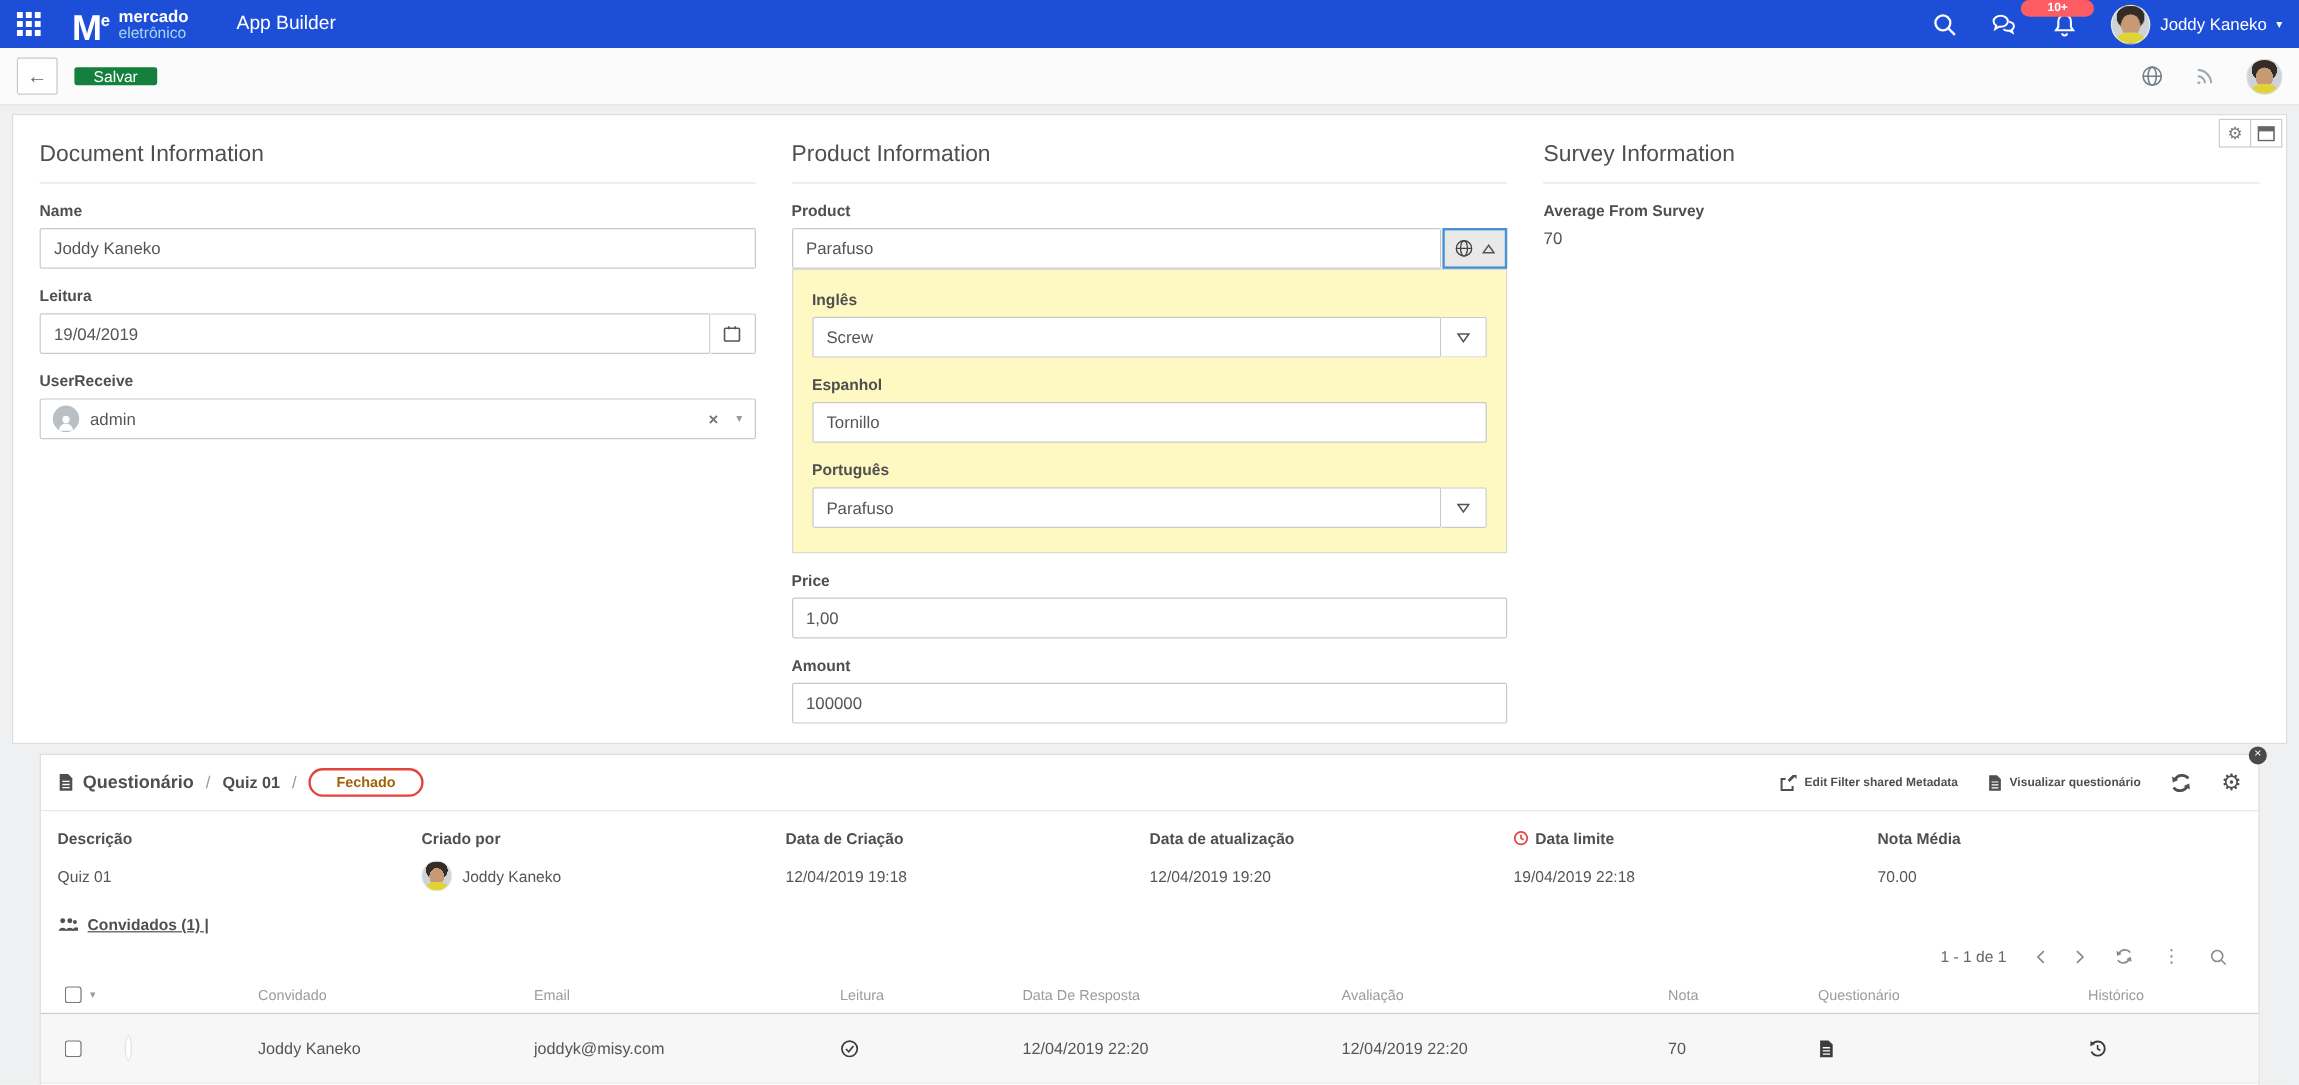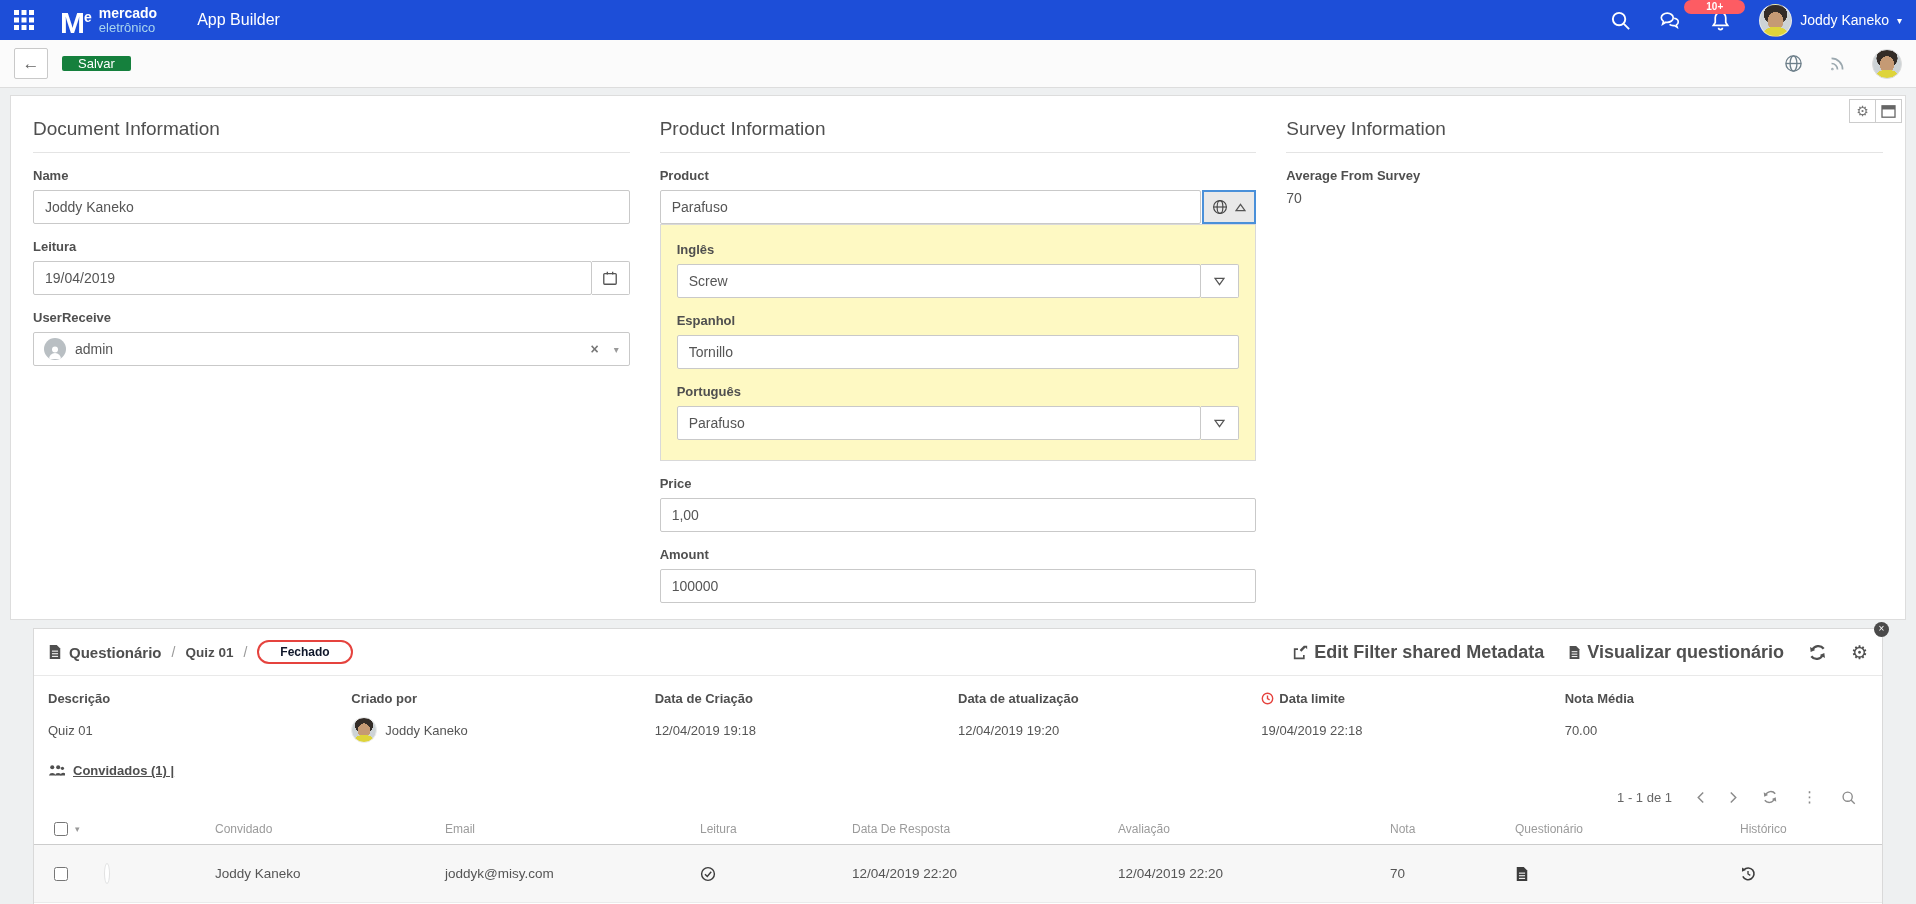--- a/index.html
+++ b/index.html
@@ -62,23 +62,23 @@
   .select-x { font-size:14px; font-weight:bold; color:#777; cursor:pointer; }
   .sub-panel { border:1px solid #d9d9d9; background:#fef9c3; padding:2px 16px 20px; margin-top:0px; }
   .survey-value { font-size:14px; color:#555; margin-top:2px; }
   
   .panel { position:relative; margin:8px 33px 0; background:#fff; border:1px solid #d9d9d9; }
   .panel-close { position:absolute; top:-7px; right:-7px; width:15px; height:15px; border-radius:50%; background:#4a4a4a; color:#fff; font-size:10px; line-height:14px; text-align:center; cursor:pointer; }
   .panel-header { display:flex; align-items:center; padding:11px 14px; border-bottom:1px solid #e9e9e9; }
   .crumb-root { font-size:15px; font-weight:bold; color:#4f4f4f; margin-left:7px; }
   .crumb-sep { margin:0 10px; color:#999; font-size:14px; }
   .crumb-item { font-size:13.5px; font-weight:bold; color:#4f4f4f; }
-  .badge-fechado { border:2px solid #e5433e; color:#0f172a; border-radius:13px; padding:3px 21px; font-size:12px; font-weight:bold; }
+  .badge-fechado { border:2px solid #e5433e; color:#a16207; border-radius:13px; padding:3px 21px; font-size:12px; font-weight:bold; }
   .header-actions { margin-left:auto; display:flex; align-items:center; gap:24px; }
-  .action-link { display:flex; align-items:center; gap:6px; font-size:18px; font-weight:bold; color:#4f4f4f; cursor:pointer; }
+  .action-link { display:flex; align-items:center; gap:6px; font-size:10px; font-weight:bold; color:#4f4f4f; cursor:pointer; }
   .action-icon { color:#4f4f4f; display:flex; cursor:pointer; }
   .meta-grid { display:grid; grid-template-columns:repeat(6,1fr); padding:15px 14px 10px; }
   .meta-label { font-size:13px; font-weight:bold; color:#4f4f4f; display:flex; align-items:center; gap:5px; }
   .meta-value { font-size:13px; color:#555; margin-top:11px; display:flex; align-items:center; gap:8px; min-height:26px; }
   .avatar.sm { width:26px; height:26px; border-color:#eee; }
   .guests-row { padding:10px 14px 2px; display:flex; align-items:center; gap:8px; font-size:13px; font-weight:bold; color:#4f4f4f;text-decoration:underline; }
   .pagination { display:flex; justify-content:flex-end; align-items:center; gap:24px; padding:8px 26px 8px; color:#666; font-size:13px; }
   .pg-ctl { color:#8a8a8a; display:flex; align-items:center; cursor:pointer; }
   .kebab { font-size:15px; letter-spacing:0; color:#8a8a8a; cursor:pointer; }
   .grid-cols { display:grid; grid-template-columns:55px 110px 230px 255px 152px 266px 272px 125px 225px 1fr; align-items:center; }

